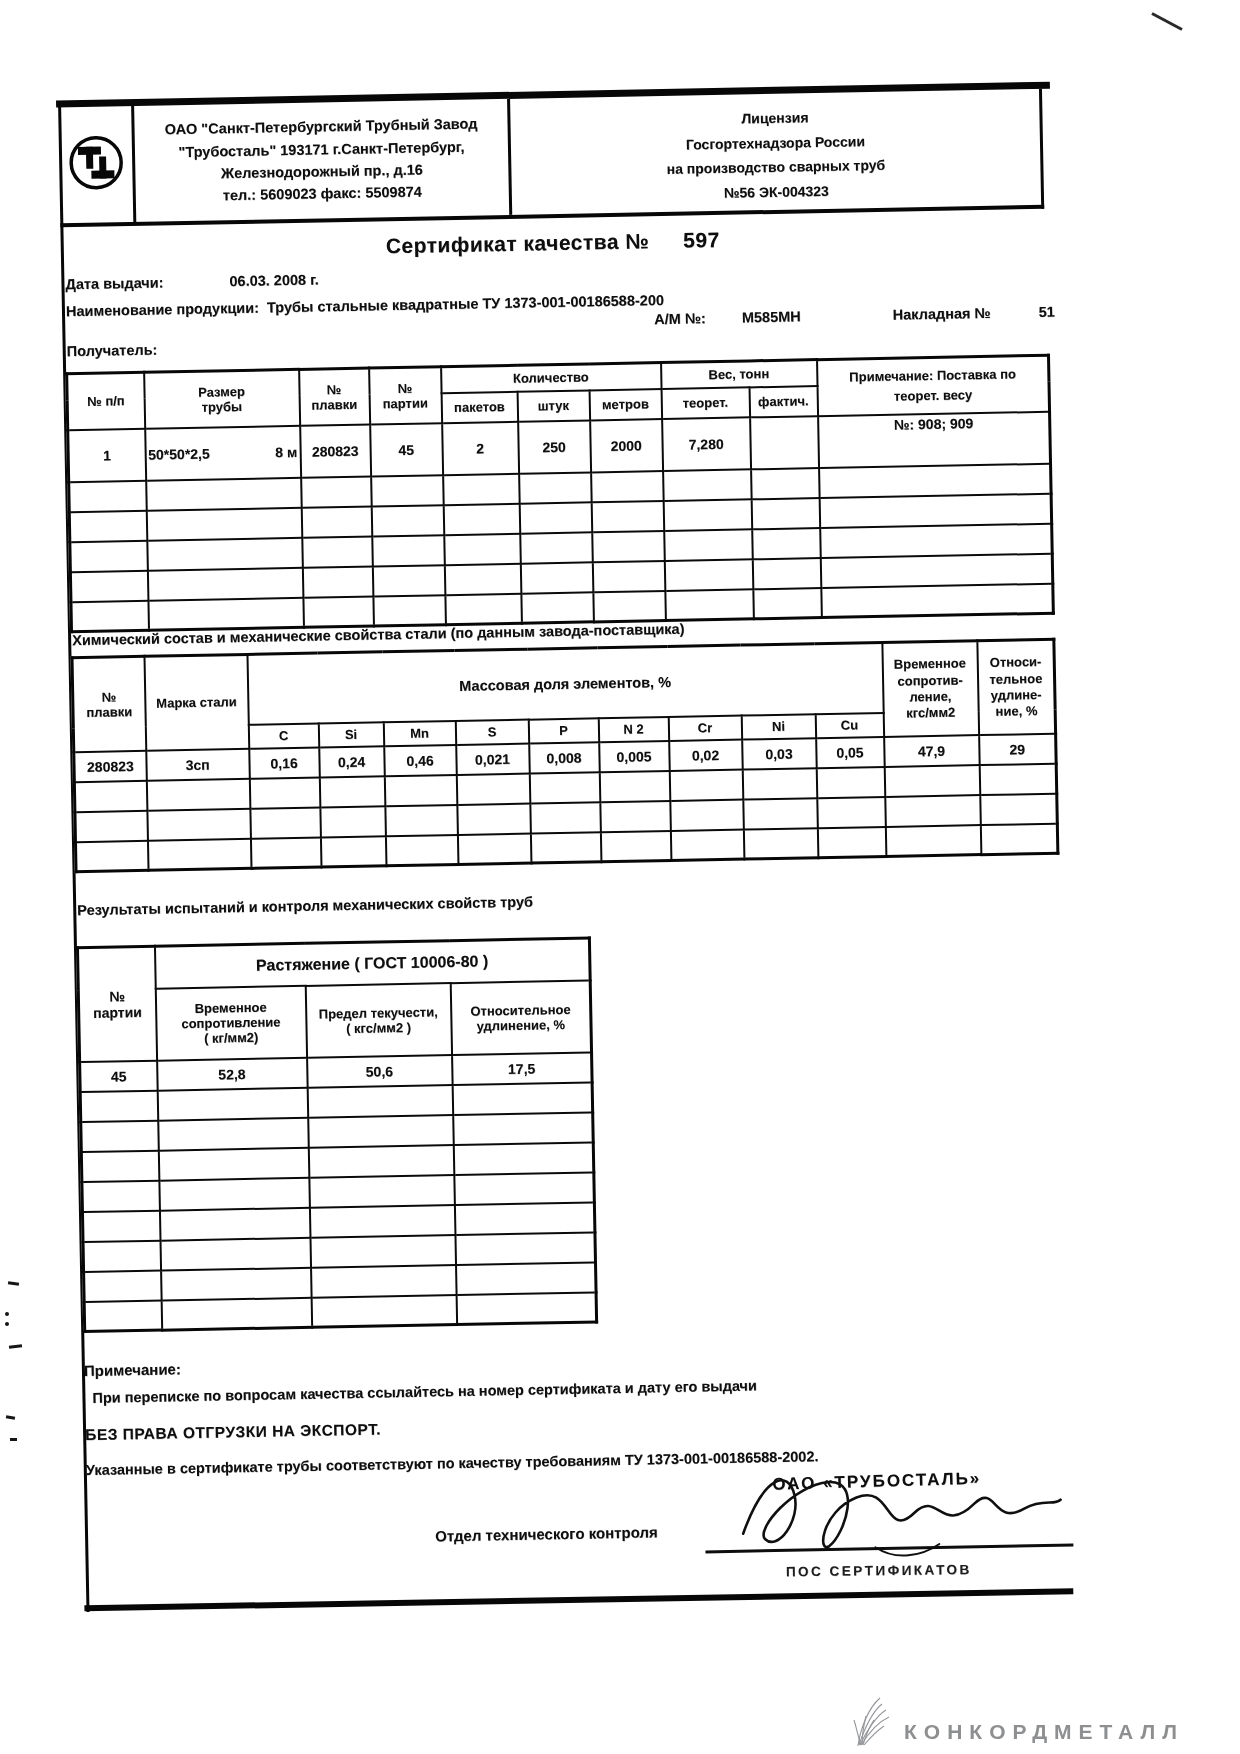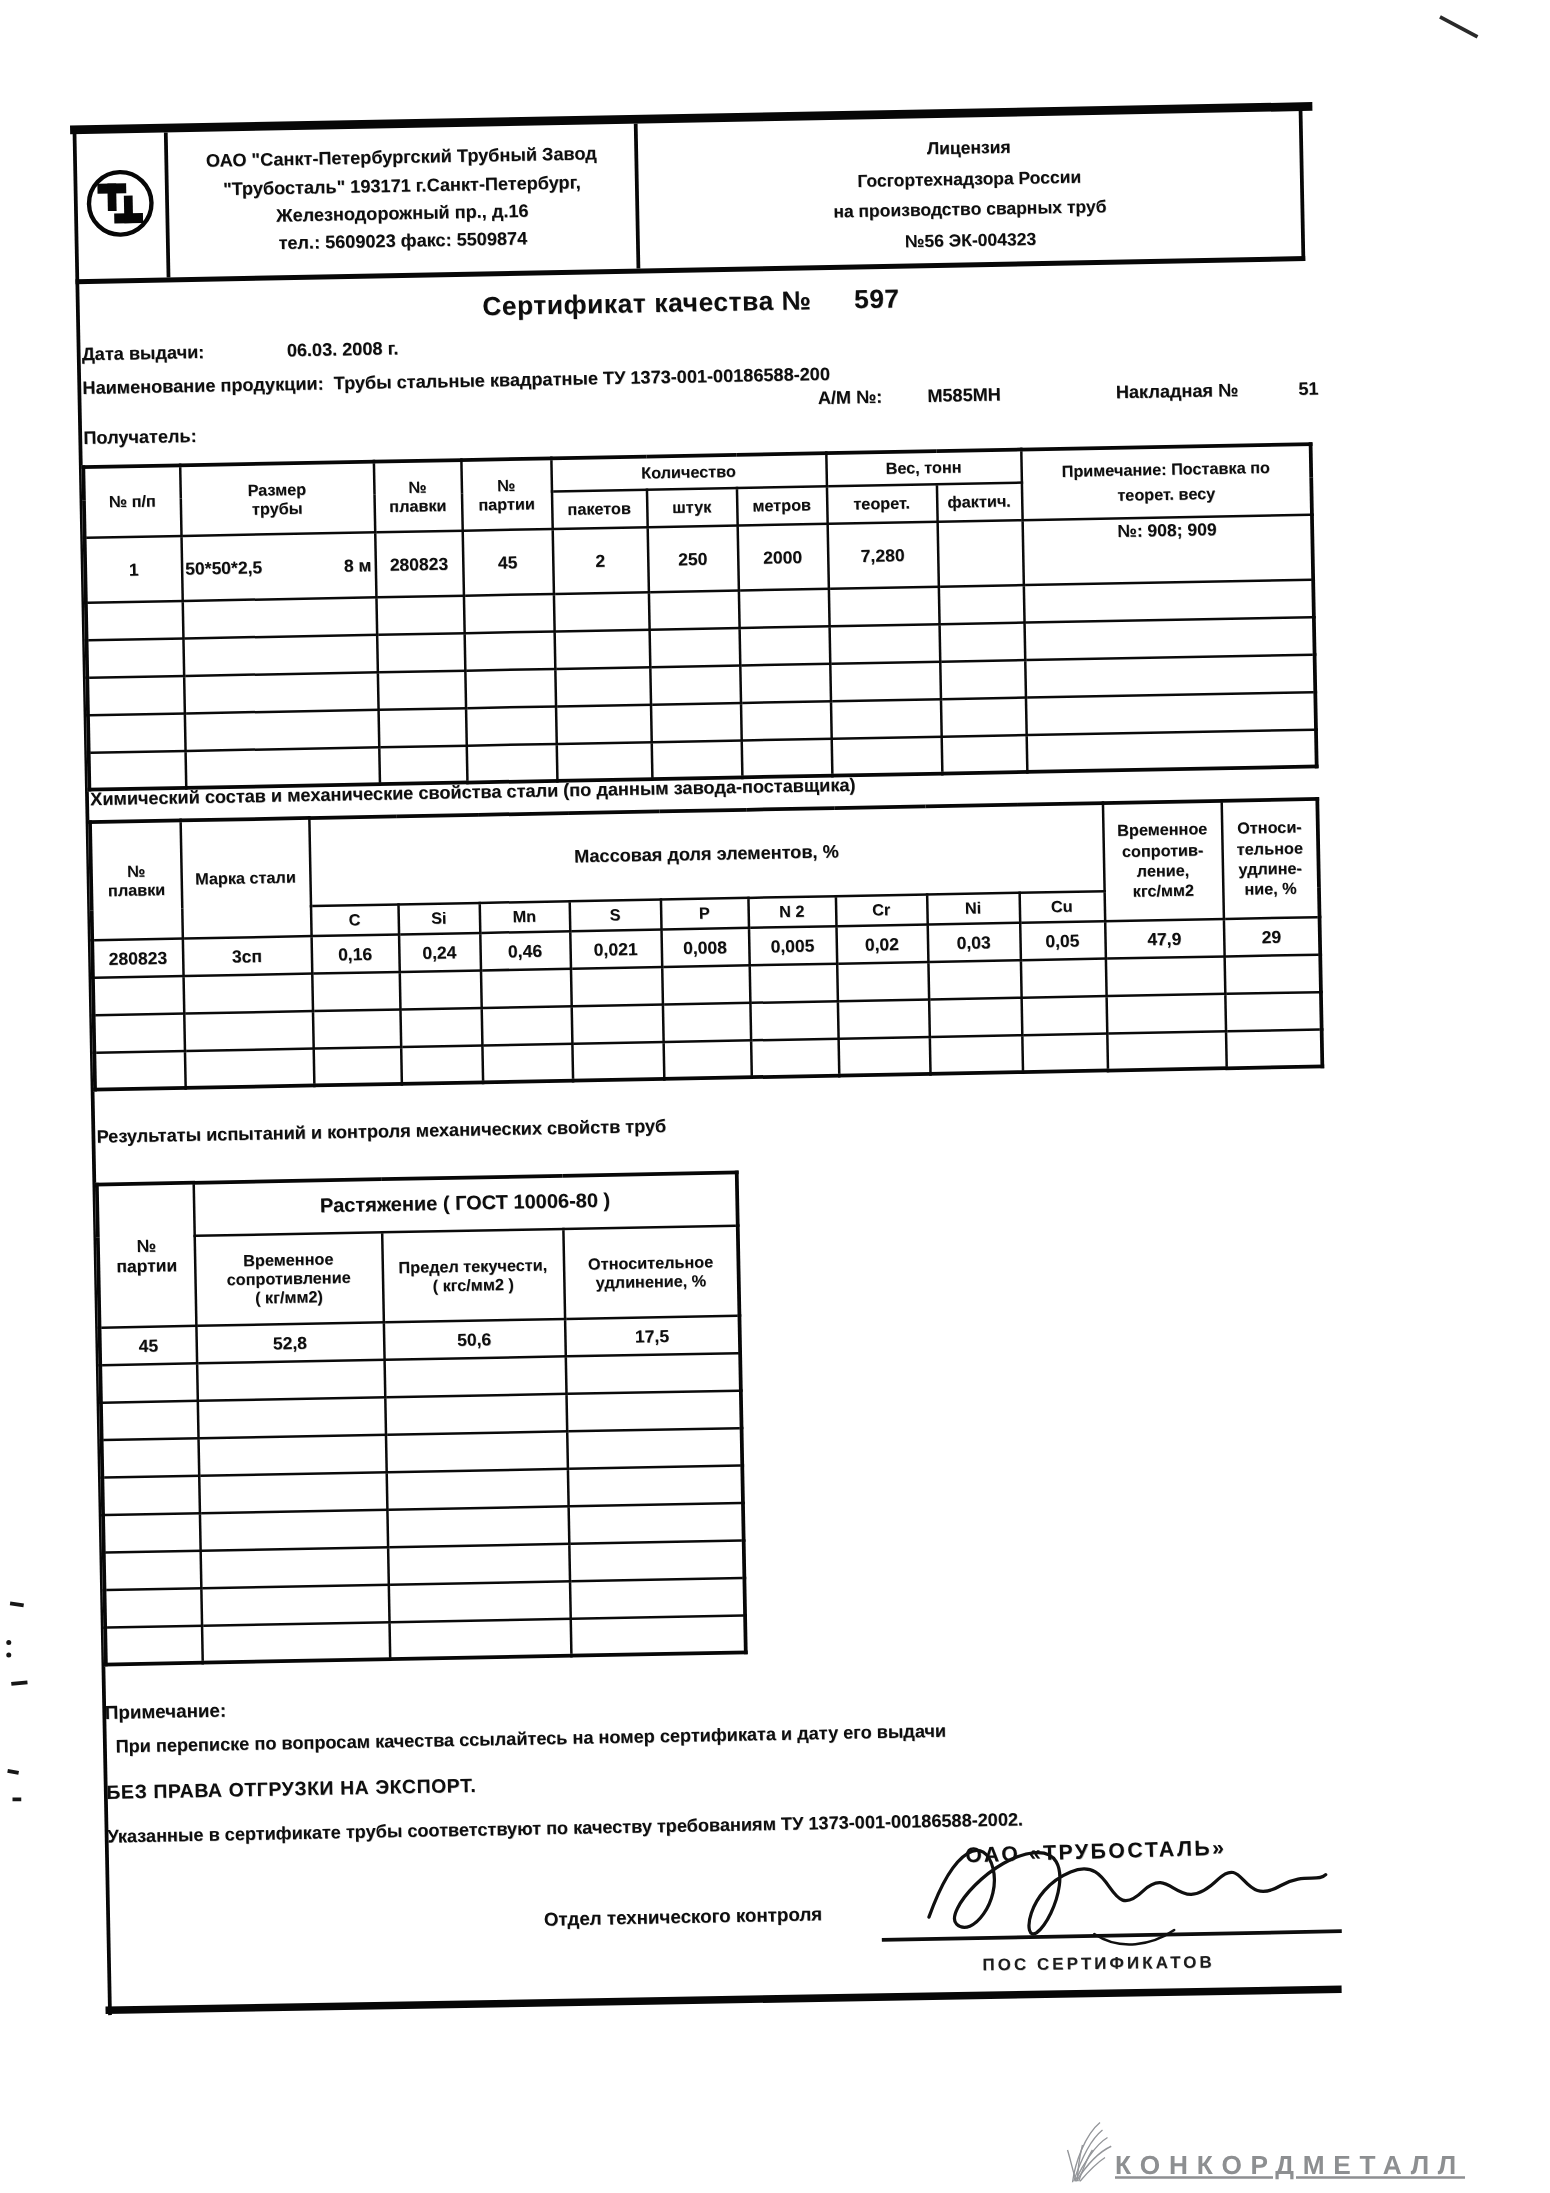--- a/index.html
+++ b/index.html
@@ -51,23 +51,22 @@
   }
   .qc-line{position:absolute;left:350px;top:1434px;font-size:15px;}
   .sig-rule{position:absolute;left:620px;top:1462px;width:368px;height:2.5px;background:#0d0d0d;}
   .sig{position:absolute;left:640px;top:1368px;}
   .stamp-bottom{
     position:absolute;left:700px;top:1478px;font-size:13.5px;letter-spacing:2.5px;color:#1d1d1d;
     transform:rotate(0.4deg);white-space:nowrap;
   }
   .doc-bottom{position:absolute;left:-2px;top:1506px;width:100.5%;height:6px;background:#070707;transform:rotate(0.1deg);}
   .watermark{
-    position:absolute;left:846px;top:1696px;display:flex;align-items:flex-end;gap:0;
+    position:absolute;left:846px;top:1696px;display:flex;align-items:flex-end;gap:12px;
     color:#8d8f91;
-    text-decoration:underline;
   }
   .watermark .wm-text{font-size:21px;letter-spacing:7px;font-weight:bold;color:#8d8f91;padding-bottom:6px;}
   .artifact{position:absolute;background:#161616;}
   .a1{left:8px;top:1282px;width:11px;height:3px;transform:rotate(8deg);}
   .a2{left:5px;top:1312px;width:4px;height:4px;border-radius:50%;}
   .a3{left:5px;top:1322px;width:4px;height:4px;border-radius:50%;}
   .a4{left:9px;top:1345px;width:13px;height:3px;transform:rotate(-6deg);}
   .a5{left:6px;top:1416px;width:9px;height:3px;transform:rotate(10deg);}
   .a6{left:10px;top:1438px;width:7px;height:3px;}
   .a7{left:1150px;top:20px;width:34px;height:3px;transform:rotate(28deg);background:#2a2a2a;}

